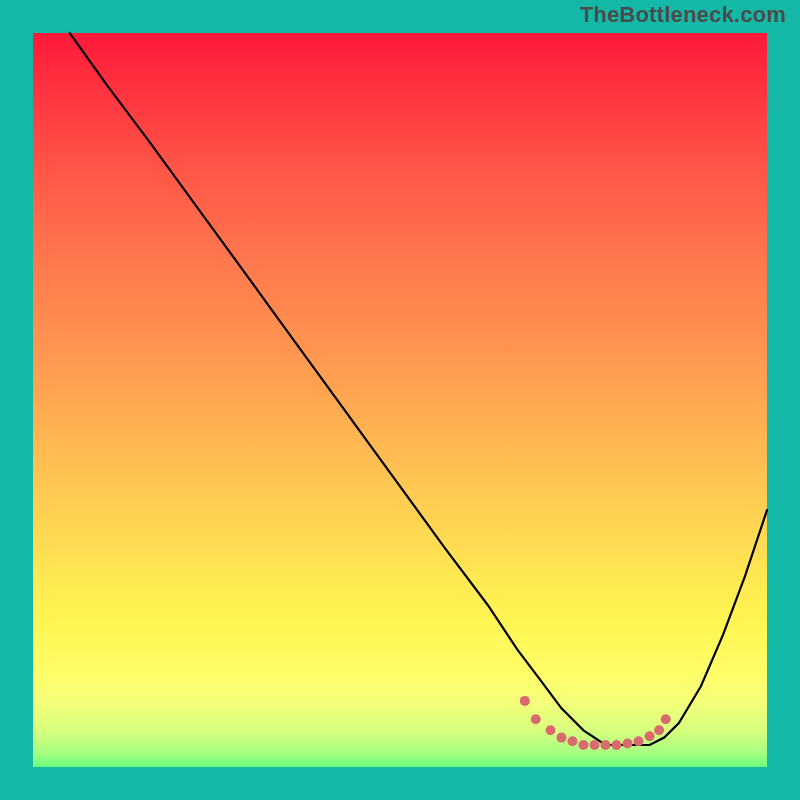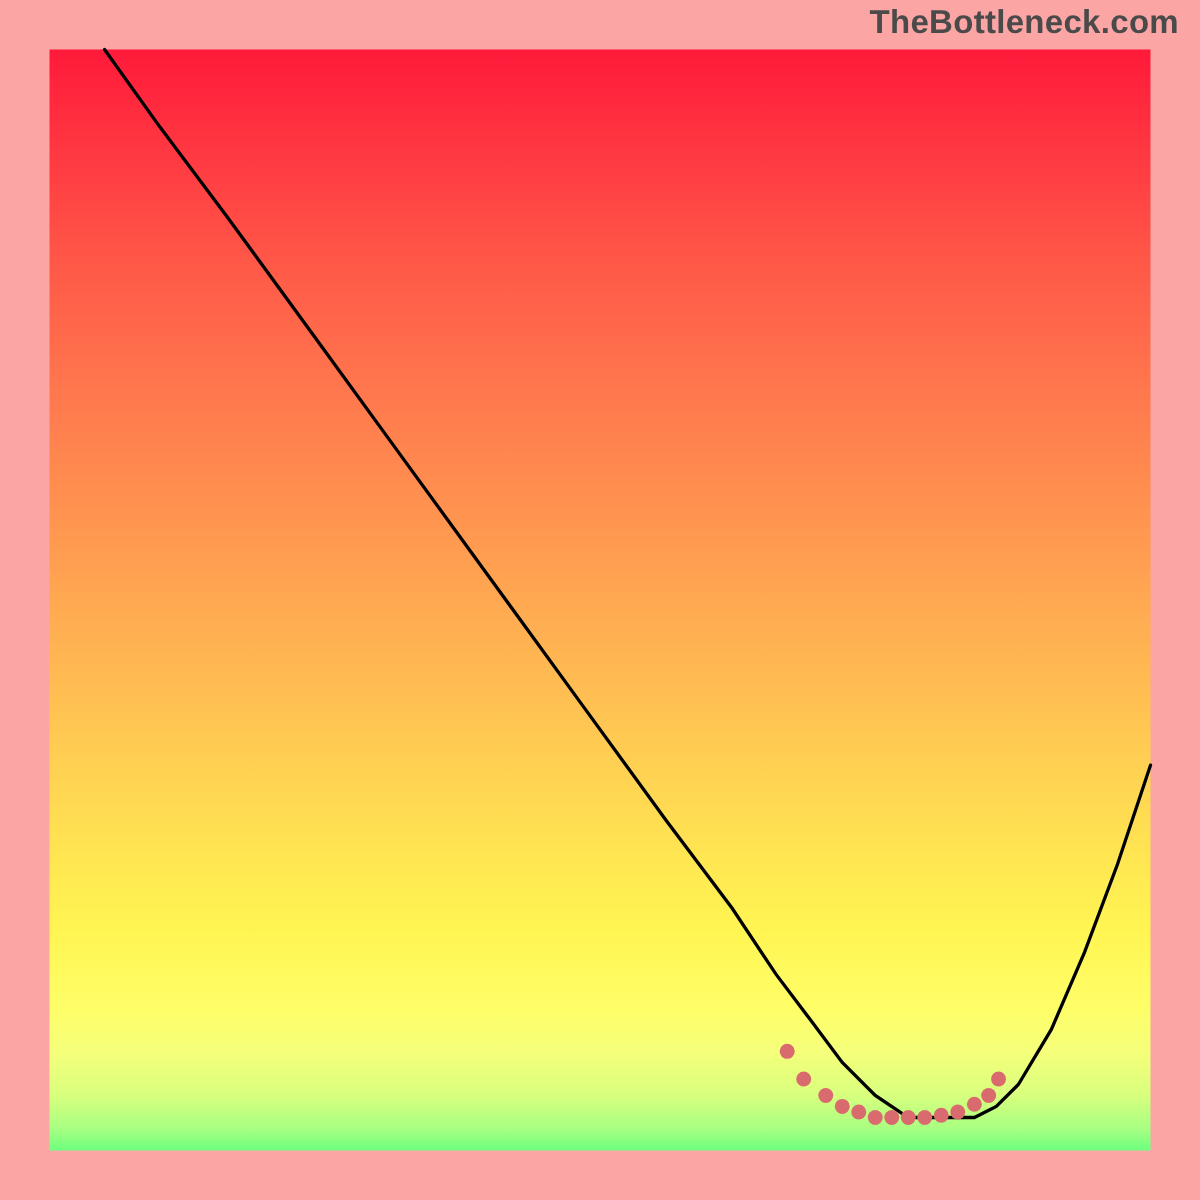--- a/index.html
+++ b/index.html
@@ -10,21 +10,21 @@
     background: #000;
     overflow: hidden;
     font-family: Arial, Helvetica, sans-serif;
   }
   .frame {
     position: absolute;
     left: 0;
     top: 0;
     width: 800px;
     height: 800px;
-    background: #fca5a5;
+    background: #14b8a6;
   }
   .watermark {
     position: absolute;
     top: 2px;
     right: 14px;
     color: #4a4a4a;
     font-size: 22px;
     font-weight: 600;
     letter-spacing: 0.2px;
     user-select: none;

